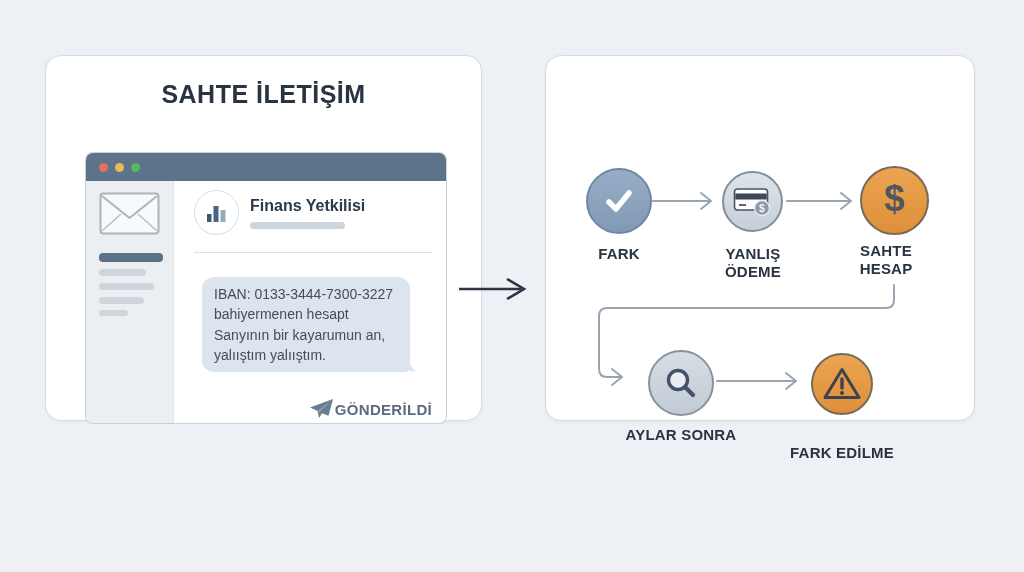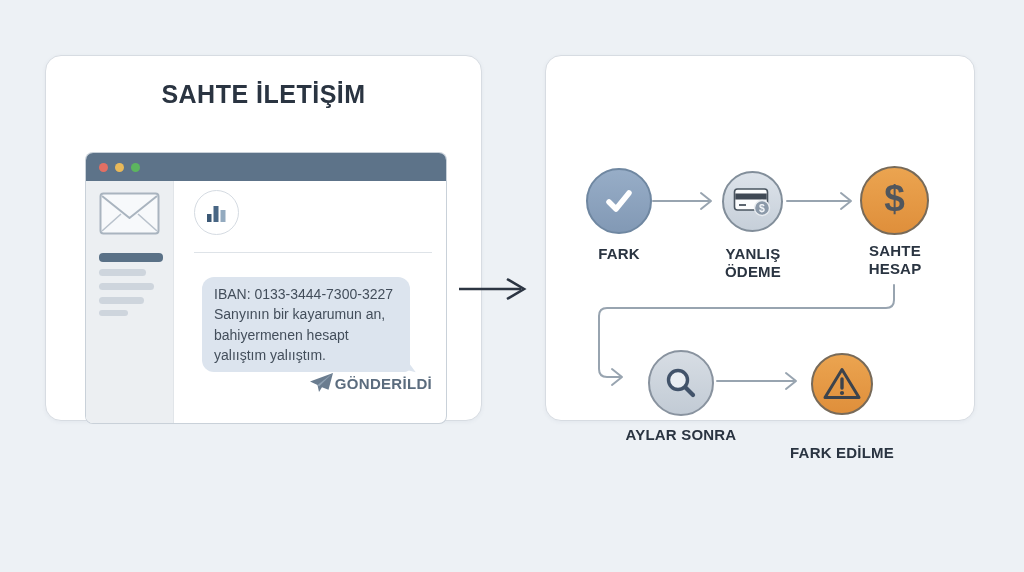--- a/index.html
+++ b/index.html
@@ -37,21 +37,21 @@
             display:flex; align-items:center; justify-content:center; box-sizing:border-box; }
   .pname { font-size:16px; font-weight:700; color:#2c3947; }
   .pline { margin-top:7px; width:95px; height:7px; border-radius:4px; background:#ccd4dc; }
   .bdivider { position:absolute; left:20px; right:14px; top:71px; height:1px; background:#dee3e8; }
   .bubble { position:absolute; left:28px; top:96px; width:208px; background:#dce4ee;
             border-radius:12px; border-bottom-right-radius:5px; padding:7px 12px;
             font-size:14px; line-height:1.45; color:#434e5b; box-sizing:border-box; }
   .bubble::after { content:""; position:absolute; right:-7px; bottom:1px; width:0; height:0;
                    border-top:9px solid transparent; border-left:11px solid #dce4ee;
                    transform:rotate(14deg); }
-  .sentrow { position:absolute; right:14px; top:191px; display:flex; align-items:center; gap:1px;
+  .sentrow { position:absolute; right:14px; top:217px; display:flex; align-items:center; gap:1px;
              font-weight:700; font-size:15px; color:#5b6c7e; letter-spacing:0.3px; }
 
   
   .mid-arrow { position:absolute; left:457px; top:276px; }
 
   
   .flow { position:absolute; inset:0; }
   .connectors { position:absolute; inset:0; }
   .node { position:absolute; border-radius:50%; display:flex; align-items:center;
           justify-content:center; box-sizing:border-box; }
@@ -64,21 +64,21 @@
   .node-aylar { left:102px; top:294px; width:66px; height:66px;
                 background:linear-gradient(180deg,#d7dde4,#c2cbd5); border:2px solid #89939f; }
   .node-fark  { left:265px; top:297px; width:62px; height:62px;
                 background:linear-gradient(180deg,#eba450,#df8f3b); border:2px solid #776a59; }
   .dollar-glyph { font-size:37px; font-weight:700; color:#50565d; margin-top:-3px; }
   .step-label { position:absolute; transform:translateX(-50%); text-align:center;
                 font-weight:700; font-size:15px; line-height:1.22; color:#2a3441;
                 letter-spacing:0.2px; }
   .lbl-onay   { left:73px;  top:189px; width:90px; }
   .lbl-yanlis { left:207px; top:189px; width:84px; }
-  .lbl-sahte  { left:349px; top:186px; width:74px; }
+  .lbl-sahte  { left:340px; top:186px; width:74px; }
   .lbl-aylar  { left:135px; top:370px; width:150px; }
   .lbl-fark   { left:296px; top:388px; width:150px; }
 </style>
 </head>
 <body>
 
 <div class="stage">
 
   <section class="panel panel-left">
     <h2 class="panel-title">SAHTE İLETİŞİM</h2>
@@ -104,27 +104,31 @@
         </aside>
         <div class="bmain">
           <div class="profile">
             <div class="avatar">
               <svg width="22" height="20" viewBox="0 0 22 20">
                 <rect x="1" y="11" width="4.5" height="8" fill="#3b5875"></rect>
                 <rect x="7.5" y="3" width="5" height="16" fill="#486684"></rect>
                 <rect x="14.5" y="7" width="5" height="12" fill="#93aabf"></rect>
               </svg>
             </div>
+            <div>
+              <div class="pname">Finans Yetkilisi</div>
+              <div class="pline"></div>
+            </div>
           </div>
           <div class="bdivider"></div>
 
           <div class="bubble">
             <div>IBAN: 0133-3444-7300-3227</div>
+            <div>bahiyermenen hesapt</div>
             <div>Sanyının bir kayarumun an,</div>
-            <div>bahiyermenen hesapt</div>
             <div>yalııştım yalııştım.</div>
           </div>
 
           <div class="sentrow">
             <svg width="25" height="22" viewBox="0 0 25 22">
               <path d="M24,1 L1,9.5 L8.5,13 L10,20 L13,15.2 L19.5,17.8 Z" fill="#6a7c8f"></path>
               <path d="M8.5,13 L24,1 L10,14.6 Z" fill="#8fa1b3"></path>
             </svg>
             <span>GÖNDERİLDİ</span>
           </div>

